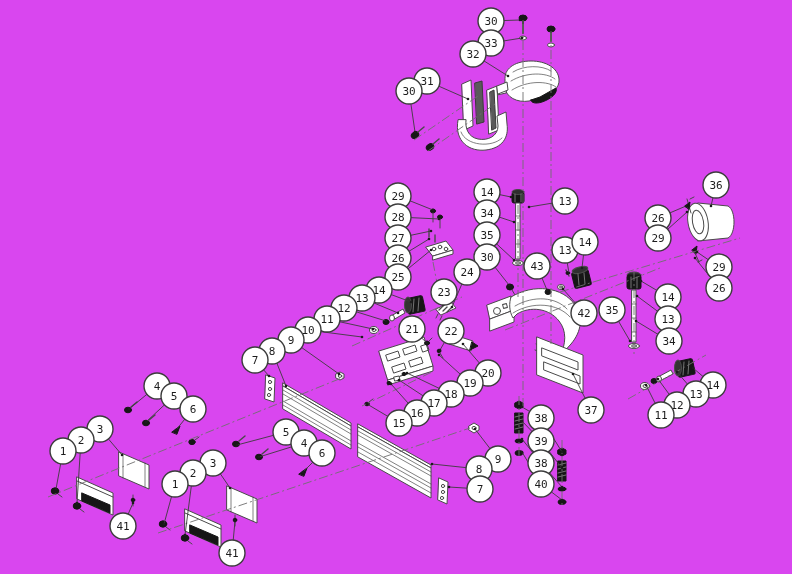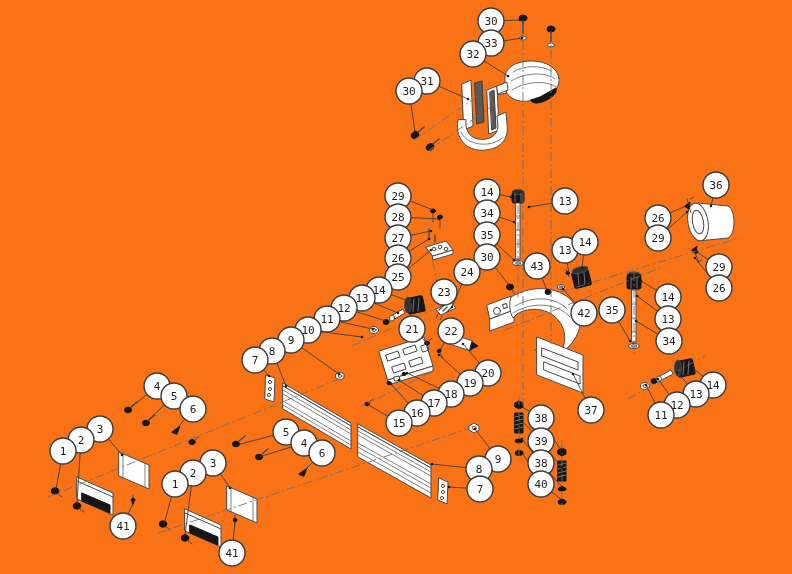--- a/index.html
+++ b/index.html
@@ -1,16 +1,16 @@
 <!DOCTYPE html>
 <html><head>
 <meta charset="utf-8">
 <style>
   html,body{margin:0;padding:0;background:#f4f4f4;}
-  .stage{position:relative;width:792px;height:574px;background:#f97316;overflow:hidden;
+  .stage{position:relative;width:792px;height:574px;background:#d946ef;overflow:hidden;
          font-family:"DejaVu Sans",sans-serif;}
   svg{display:block;}
   .cl{stroke:#6f6f6f;stroke-width:0.9;stroke-dasharray:9 3 2 3;fill:none;}
   .leader{stroke:#3c3c3c;stroke-width:0.9;fill:none;}
   .leader-dot{fill:#1c1c1c;stroke:none;}
   .balloon-circle{fill:#ffffff;stroke:#3c3c3c;stroke-width:1.4;}
   .balloon-text{font-family:"DejaVu Sans Mono",monospace;font-size:11px;fill:#1c1c1c;
                 text-anchor:middle;}
   #artwork{stroke:#4a4a4a;stroke-width:1;fill:none;stroke-linejoin:round;stroke-linecap:round;}
   .wfill{fill:#ffffff;}

